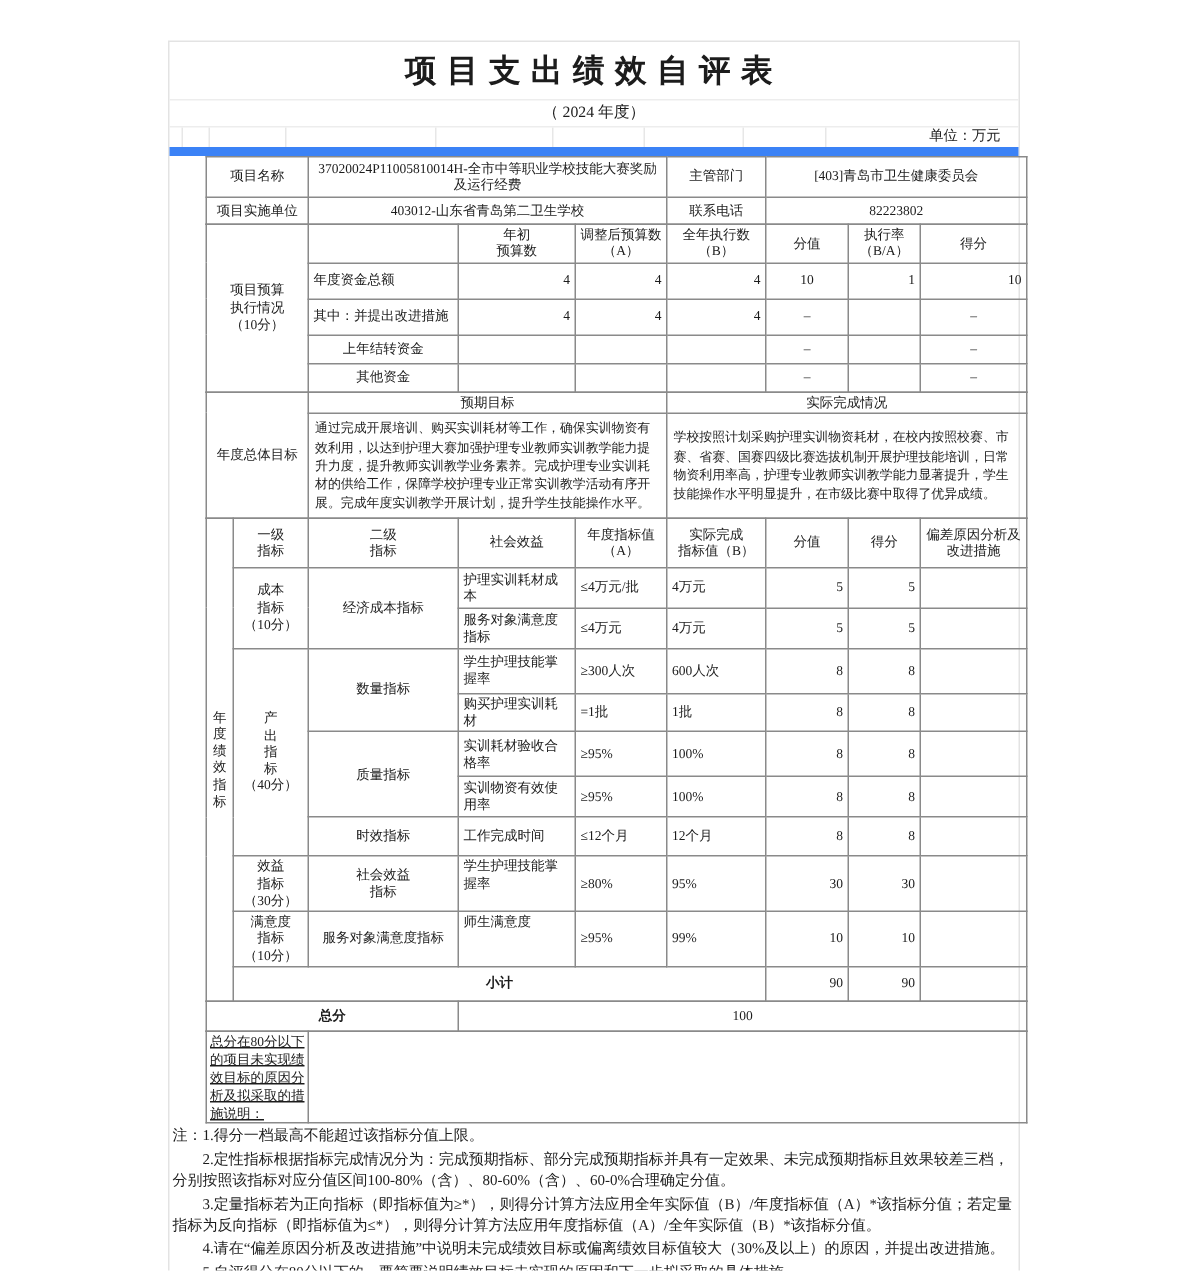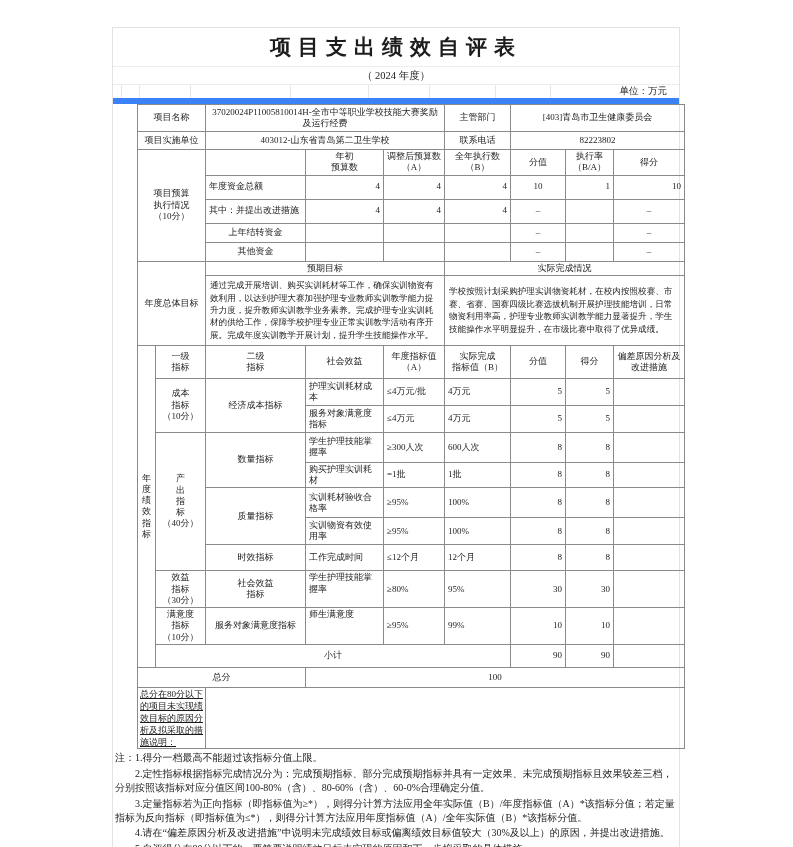--- a/index.html
+++ b/index.html
@@ -11,21 +11,21 @@
   .unit-row .ucell{border-right:1px solid #e7e7e7;box-sizing:border-box;height:13px;}
   .unit-row .ulast{flex:1;text-align:right;font-size:9.5px;line-height:13px;padding-right:12px;}
   .tablewrap{margin-left:24px;width:548px;}
   table{table-layout:fixed;border-collapse:collapse;width:547px;margin-top:-1px;}
   table:first-child{margin-top:0;}
   td{border:1px solid #8a8a8a;font-size:9px;line-height:1.25;padding:1px 3px;vertical-align:middle;text-align:center;white-space:pre-line;word-break:break-all;box-sizing:border-box;overflow:hidden;}
   table{border:1.5px solid #4a4a4a;}
   .tl{text-align:left;}
   .tr{text-align:right;}
   .ctr{text-align:center;}
-  .bold{font-weight:normal;}
+  .bold{font-weight:bold;}
   .goaltext{font-size:8.6px;text-align:left;line-height:1.45;vertical-align:middle;padding:2px 4px;}
   .notes{margin:2px 0 0 2px;width:564px;font-size:10px;line-height:1.38;}
   .note{margin:2px 0;}
   .note.indent{text-indent:2em;}
   
 </style>
 </head>
 <body>
 
 <div class="sheet">

